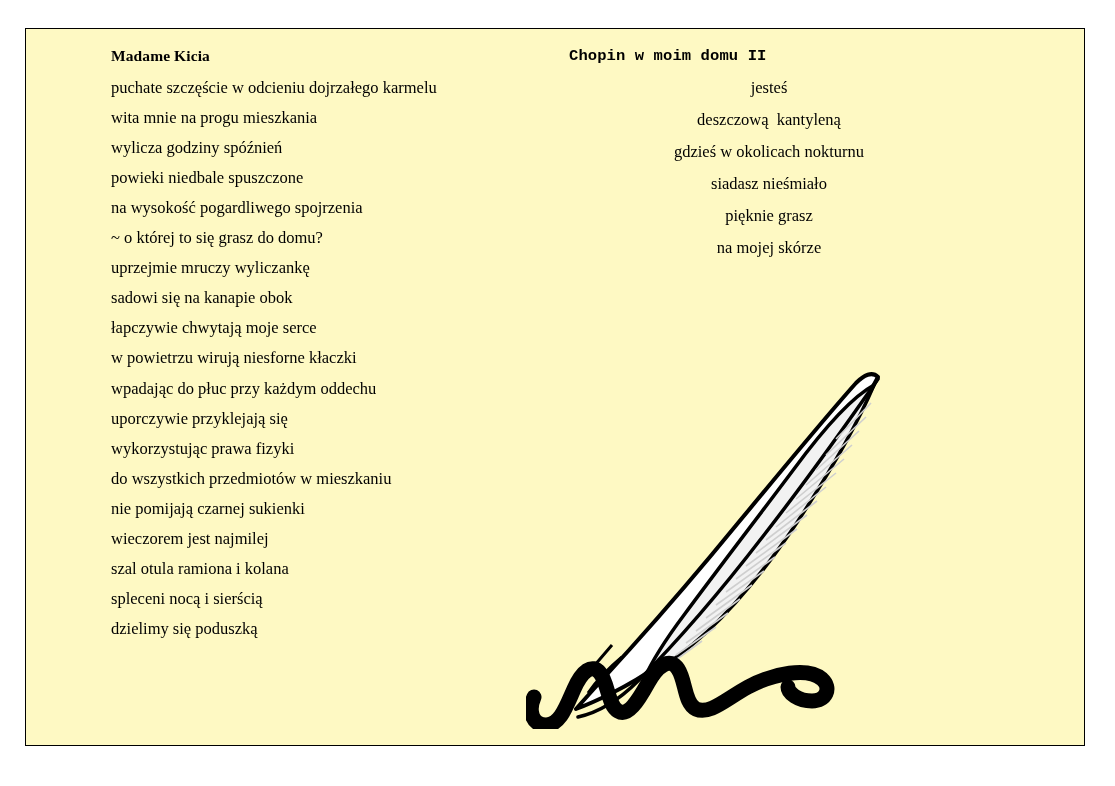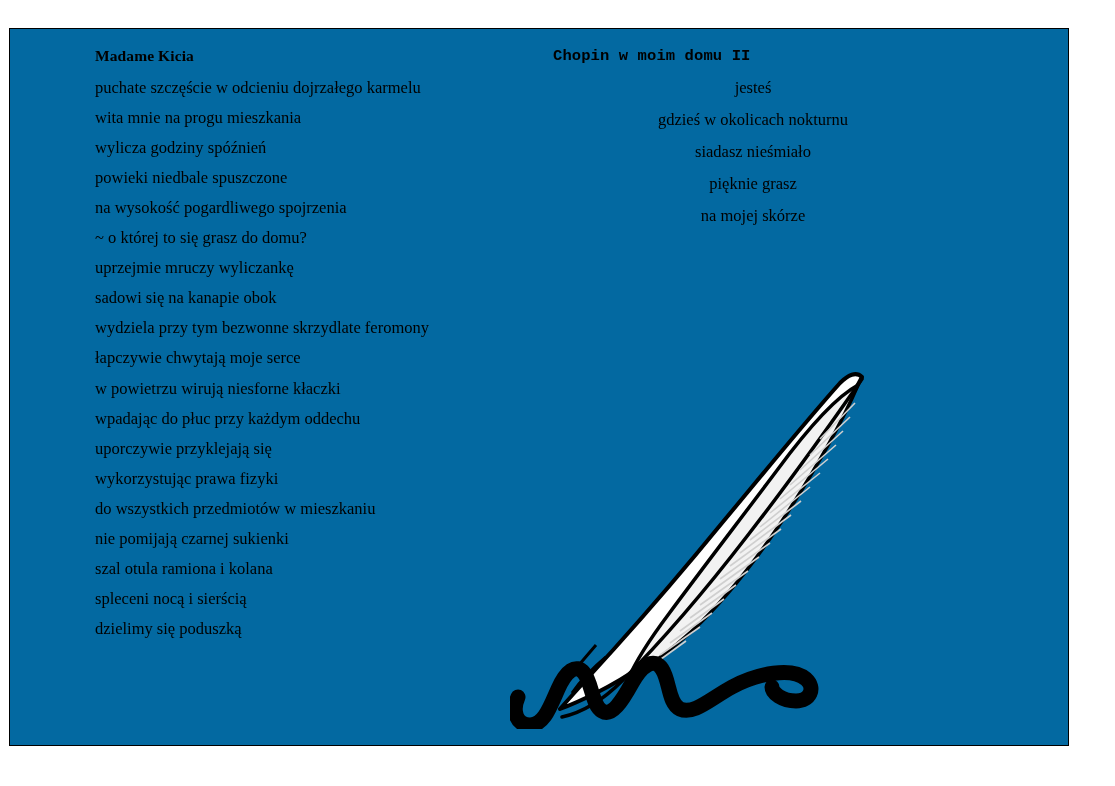--- a/index.html
+++ b/index.html
@@ -9,27 +9,27 @@
   }
   body {
     width: 1115px;
     height: 786px;
     font-family: "Liberation Serif", serif;
     color: #000000;
     overflow: hidden;
   }
   .page {
     position: absolute;
-    left: 9px;
+    left: 25px;
     top: 28px;
     width: 1060px;
     height: 718px;
     border: 1px solid #000000;
     box-sizing: border-box;
-    background: #0369a1;
+    background: #fef9c3;
   }
   .columns {
     position: absolute;
     left: 0;
     top: 0;
     width: 100%;
     height: 100%;
   }
   .poem {
     position: absolute;
@@ -81,36 +81,37 @@
     <div class="poem poem-left">
       <div class="poem-title">Madame Kicia</div>
       <div class="poem-line">puchate szczęście w odcieniu dojrzałego karmelu</div>
       <div class="poem-line">wita mnie na progu mieszkania</div>
       <div class="poem-line">wylicza godziny spóźnień</div>
       <div class="poem-line">powieki niedbale spuszczone</div>
       <div class="poem-line">na wysokość pogardliwego spojrzenia</div>
       <div class="poem-line">~ o której to się grasz do domu?</div>
       <div class="poem-line">uprzejmie mruczy wyliczankę</div>
       <div class="poem-line">sadowi się na kanapie obok</div>
-      <div class="poem-line">wydziela przy tym bezwonne skrzydlate feromony</div>
       <div class="poem-line">łapczywie chwytają moje serce</div>
       <div class="poem-line">w powietrzu wirują niesforne kłaczki</div>
       <div class="poem-line">wpadając do płuc przy każdym oddechu</div>
       <div class="poem-line">uporczywie przyklejają się</div>
       <div class="poem-line">wykorzystując prawa fizyki</div>
       <div class="poem-line">do wszystkich przedmiotów w mieszkaniu</div>
       <div class="poem-line">nie pomijają czarnej sukienki</div>
+      <div class="poem-line">wieczorem jest najmilej</div>
       <div class="poem-line">szal otula ramiona i kolana</div>
       <div class="poem-line">spleceni nocą i sierścią</div>
       <div class="poem-line">dzielimy się poduszką</div>
     </div>
 
     <div class="poem poem-right">
       <div class="poem-title">Chopin w moim domu II</div>
       <div class="poem-line">jesteś</div>
+      <div class="poem-line">deszczową  kantyleną</div>
       <div class="poem-line">gdzieś w okolicach nokturnu</div>
       <div class="poem-line">siadasz nieśmiało</div>
       <div class="poem-line">pięknie grasz</div>
       <div class="poem-line">na mojej skórze</div>
     </div>
 
     <div class="quill">
       <svg viewBox="0 0 360 380" width="360" height="380" xmlns="http://www.w3.org/2000/svg">
 
         <path d="M352 28

